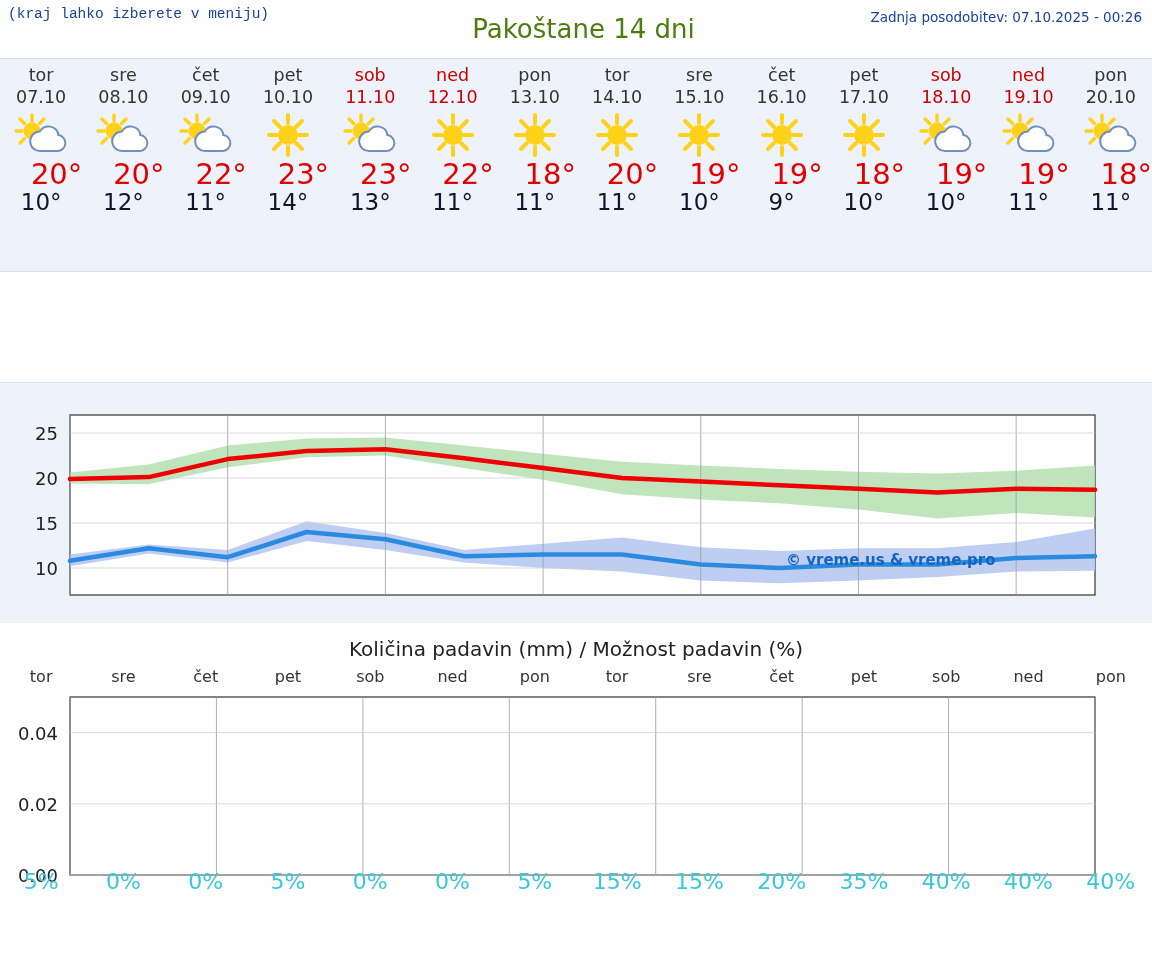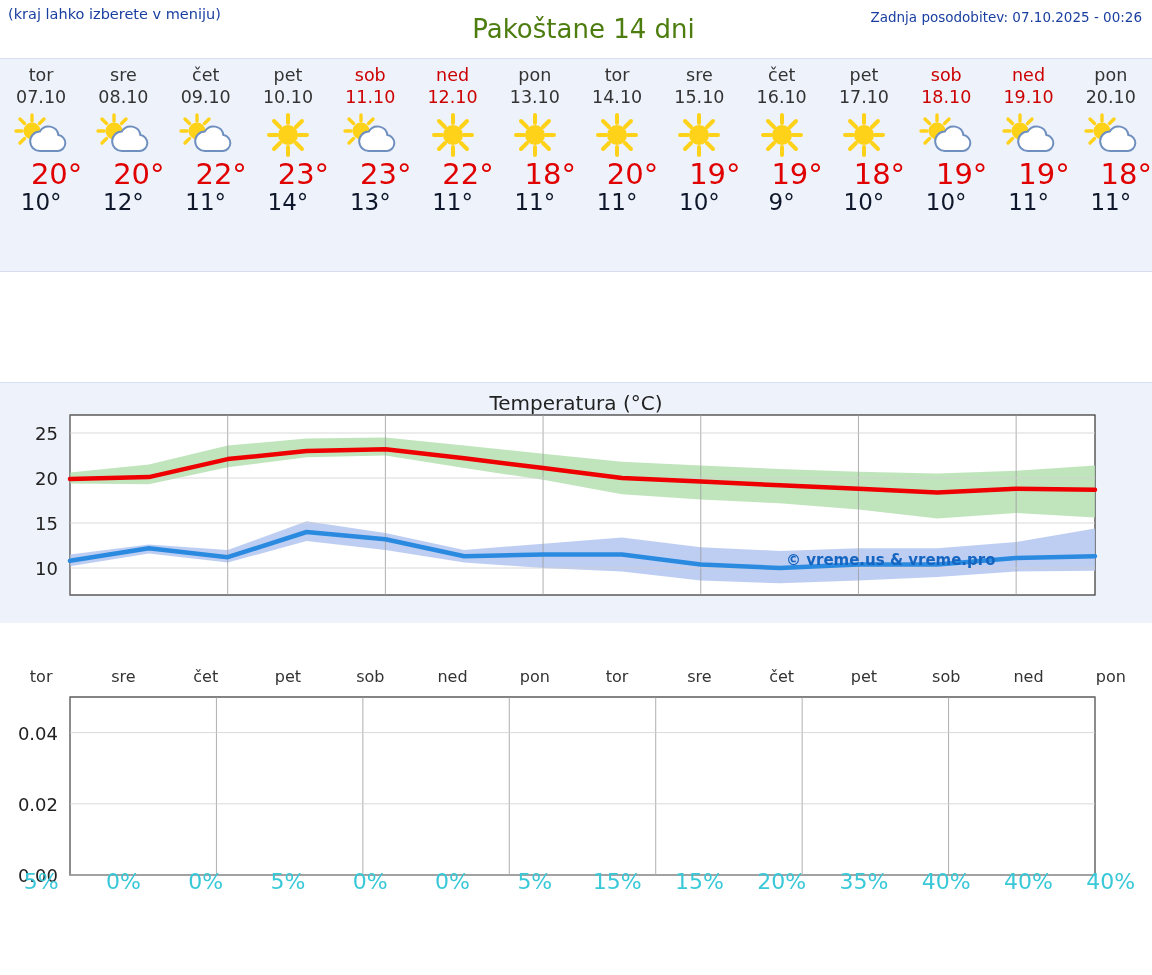--- a/index.html
+++ b/index.html
@@ -24,20 +24,21 @@
   .topbar {
     position: relative;
     height: 58px;
   }
   .menu-note {
     position: absolute;
     left: 8px;
     top: 6px;
     font-size: 14.5px;
     color: #1a3fa0;
+    font-family: Liberation Mono, monospace;
   }
   .page-title {
     position: absolute;
     left: 0;
     right: 0;
     top: 14px;
     text-align: center;
     font-size: 26px;
     color: #4d7c0f;
     font-weight: normal;
@@ -485,21 +486,20 @@
   </svg>
         </div>
         <div class="tmax">18°</div>
         <div class="tmin">11°</div>
       </div>
     </div>
 
   <div class="gap"></div>
 
   <div class="tempblock">
-    <div class="chart-title">Temperatura (°C)</div>
     <svg id="tempsvg" width="1152" height="210" style="position:absolute;top:26px;left:0;">
         <rect x="70" y="6" width="1025" height="180" fill="#ffffff" stroke="#333" stroke-width="1.2"></rect>
         <path d="M70 63.599999999999994 L148.84615384615384 55.5 L227.69230769230768 36.599999999999994 L306.53846153846155 29.400000000000034 L385.38461538461536 28.5 L464.2307692307692 36.599999999999994 L543.0769230769231 44.70000000000002 L621.9230769230769 52.80000000000001 L700.7692307692307 56.400000000000006 L779.6153846153846 60.000000000000014 L858.4615384615385 62.70000000000002 L937.3076923076923 64.49999999999999 L1016.1538461538462 61.79999999999998 L1095 56.400000000000006 L1095 108.6 L1016.1538461538462 104.1 L937.3076923076923 109.5 L858.4615384615385 100.5 L779.6153846153846 94.2 L700.7692307692307 90.6 L621.9230769230769 85.20000000000002 L543.0769230769231 70.8 L464.2307692307692 59.099999999999994 L385.38461538461536 46.5 L306.53846153846155 48.30000000000001 L227.69230769230768 58.2 L148.84615384615384 75.3 L70 74.40000000000002 Z" fill="#b5e0b0" opacity="0.85"></path>
         <path d="M70 145.5 L148.84615384615384 135.60000000000002 L227.69230769230768 141 L306.53846153846155 112.2 L385.38461538461536 123.89999999999999 L464.2307692307692 141 L543.0769230769231 134.7 L621.9230769230769 128.4 L700.7692307692307 138.3 L779.6153846153846 141.9 L858.4615384615385 139.20000000000002 L937.3076923076923 139.20000000000002 L1016.1538461538462 132.89999999999998 L1095 119.4 L1095 161.70000000000002 L1016.1538461538462 162.6 L937.3076923076923 168 L858.4615384615385 171.6 L779.6153846153846 174.29999999999998 L700.7692307692307 171.6 L621.9230769230769 162.6 L543.0769230769231 159 L464.2307692307692 153.6 L385.38461538461536 141 L306.53846153846155 132 L227.69230769230768 153.6 L148.84615384615384 144.6 L70 157.2 Z" fill="#b7c9f2" opacity="0.9"></path>
         <line x1="70" y1="6" x2="70" y2="186" stroke="#9a9a9a" stroke-width="0.8"></line>
         <line x1="227.69230769230768" y1="6" x2="227.69230769230768" y2="186" stroke="#9a9a9a" stroke-width="0.8"></line>
         <line x1="385.38461538461536" y1="6" x2="385.38461538461536" y2="186" stroke="#9a9a9a" stroke-width="0.8"></line>
         <line x1="543.0769230769231" y1="6" x2="543.0769230769231" y2="186" stroke="#9a9a9a" stroke-width="0.8"></line>
         <line x1="700.7692307692307" y1="6" x2="700.7692307692307" y2="186" stroke="#9a9a9a" stroke-width="0.8"></line>
         <line x1="858.4615384615385" y1="6" x2="858.4615384615385" y2="186" stroke="#9a9a9a" stroke-width="0.8"></line>
@@ -512,20 +512,21 @@
         <text x="58" y="76" text-anchor="end" class="axlabel">20</text>
         <line x1="70" y1="24" x2="1095" y2="24" stroke="#cfcfcf" stroke-width="0.8"></line>
         <text x="58" y="31" text-anchor="end" class="axlabel">25</text>
         <path d="M70 69.90000000000002 L148.84615384615384 68.1 L227.69230769230768 50.099999999999966 L306.53846153846155 42 L385.38461538461536 40.20000000000002 L464.2307692307692 49.19999999999999 L543.0769230769231 59.099999999999994 L621.9230769230769 69 L700.7692307692307 72.59999999999998 L779.6153846153846 76.2 L858.4615384615385 79.79999999999998 L937.3076923076923 83.4 L1016.1538461538462 79.79999999999998 L1095 80.7" fill="none" stroke="#ee0000" stroke-width="4.5" stroke-linejoin="round" stroke-linecap="round"></path>
         <path d="M70 151.8 L148.84615384615384 139.20000000000002 L227.69230769230768 148.2 L306.53846153846155 123 L385.38461538461536 130.20000000000002 L464.2307692307692 147.3 L543.0769230769231 145.5 L621.9230769230769 145.5 L700.7692307692307 155.4 L779.6153846153846 159 L858.4615384615385 155.4 L937.3076923076923 155.4 L1016.1538461538462 149.1 L1095 147.3" fill="none" stroke="#2a8ae0" stroke-width="4.5" stroke-linejoin="round" stroke-linecap="round"></path>
       </svg>
     <div class="credit" id="credit" style="left:750px; top:168px;">© vreme.us &amp; vreme.pro</div>
   </div>
 
   <div class="precipblock">
+    <div class="chart-title">Količina padavin (mm) / Možnost padavin (%)</div>
     <div class="pday-row" id="pdayrow">
         <div class="pday">tor</div>
         <div class="pday">sre</div>
         <div class="pday">čet</div>
         <div class="pday">pet</div>
         <div class="pday">sob</div>
         <div class="pday">ned</div>
         <div class="pday">pon</div>
         <div class="pday">tor</div>
         <div class="pday">sre</div>

